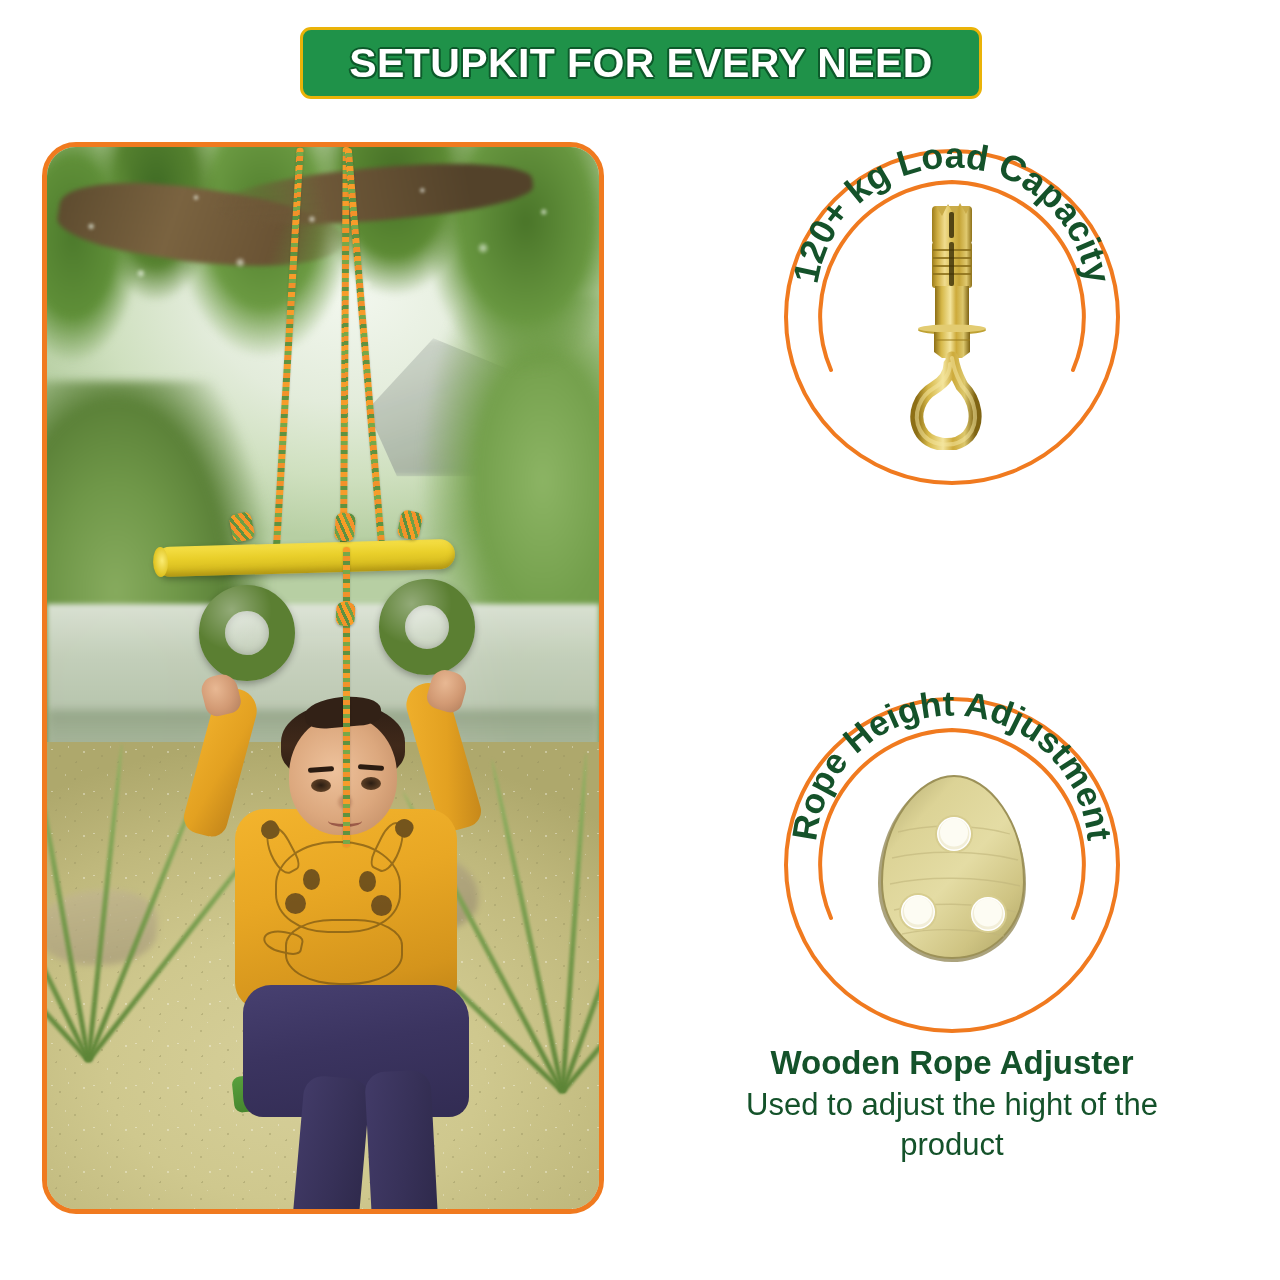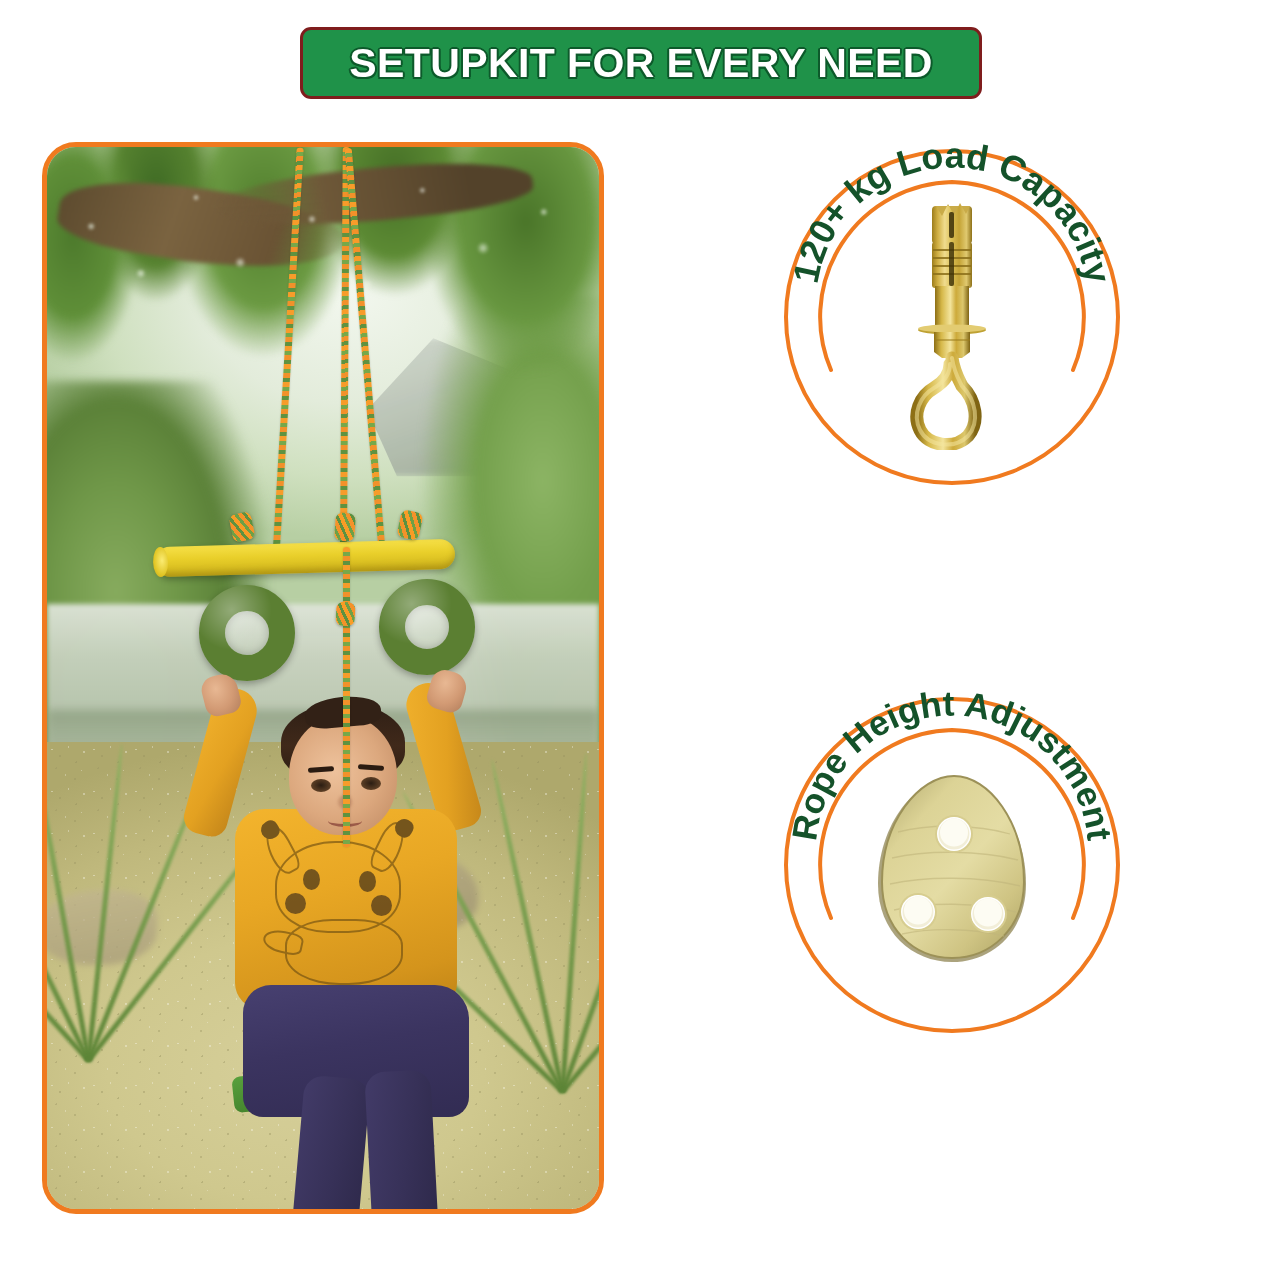--- a/index.html
+++ b/index.html
@@ -20,21 +20,21 @@
   }
 
   
   .banner {
     position: absolute;
     left: 300px;
     top: 27px;
     width: 682px;
     height: 72px;
     background: #1f9249;
-    border: 3px solid #7f1d1d;
+    border: 3px solid #eab308;
     border-radius: 11px;
     display: flex;
     align-items: center;
     justify-content: center;
   }
   .banner-text {
     color: #ffffff;
     font-size: 41px;
     font-weight: bold;
     letter-spacing: 0.4px;
@@ -663,16 +663,18 @@
         <circle cx="50" cy="140" r="15.5" fill="#f2eed8"></circle>
         <circle cx="50" cy="138.5" r="14" fill="#fdfcf3"></circle>
         <circle cx="120" cy="142" r="19" fill="#d7cd90"></circle>
         <circle cx="120" cy="142" r="17" fill="#ffffff"></circle>
         <circle cx="120" cy="142" r="15.5" fill="#f2eed8"></circle>
         <circle cx="120" cy="140.5" r="14" fill="#fdfcf3"></circle>
       </svg>
     </div>
 
     <div class="feature-caption">
+      <div class="feature-title">Wooden Rope Adjuster</div>
+      <div class="feature-desc">Used to adjust the hight of the product</div>
     </div>
   </div>
 
 </div>
 
 </body></html>

